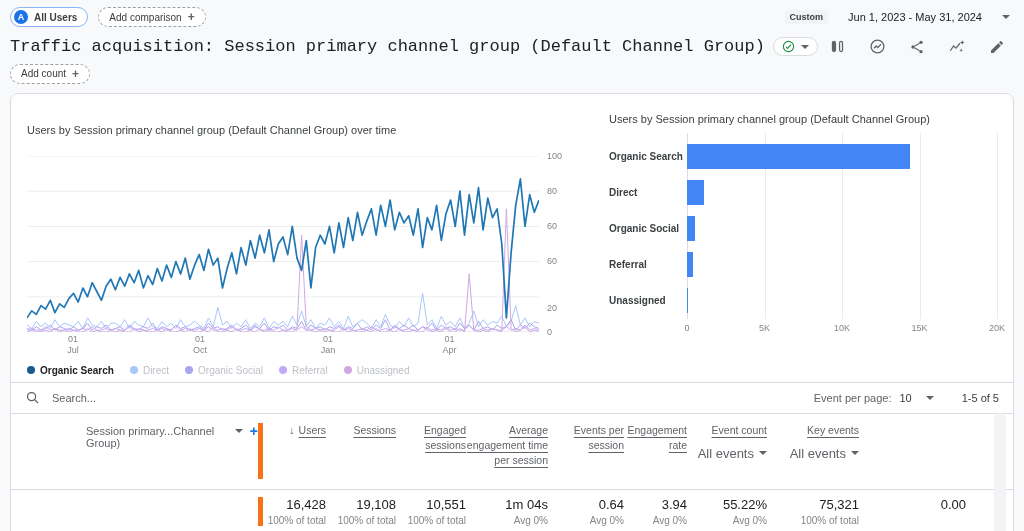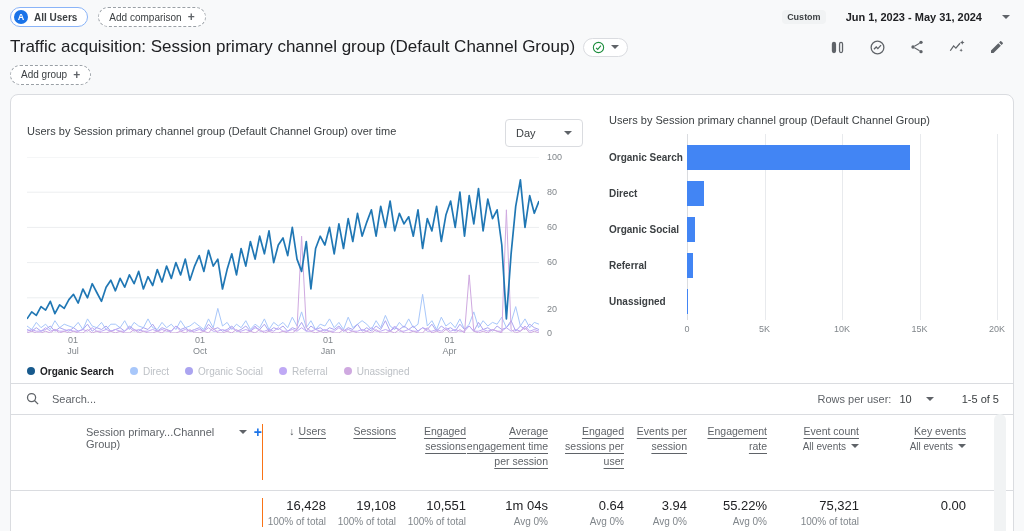--- a/index.html
+++ b/index.html
@@ -11,26 +11,26 @@
   .topbar-left{display:flex;gap:10px;align-items:center;}
   .pill{display:inline-flex;align-items:center;gap:6px;border-radius:14px;padding:2px 10px;
         font-size:10px;color:#3c4043;background:#fff;cursor:pointer;}
   .pill.solid{border:1px solid #8ab4f8;font-weight:bold;padding-left:3px;}
   .pill.dashed{border:1px dashed #9aa0a6;}
   .avatar{width:14px;height:14px;border-radius:50%;background:#1a73e8;color:#fff;font-size:9px;
           font-weight:bold;display:flex;align-items:center;justify-content:center;}
   .plus{color:#5f6368;font-size:12px;font-weight:bold;}
   .topbar-right{display:flex;align-items:center;gap:20px;}
   .custom-chip{background:#f1f3f4;border-radius:4px;padding:2px 5px;font-size:9px;font-weight:bold;color:#3c4043;}
-  .date-range{font-size:11px;font-weight:bold;color:#202124;cursor:pointer;}
+  .date-range{font-size:11px;font-weight:normal;color:#202124;cursor:pointer;}
   .caret{width:0;height:0;border-left:4px solid transparent;border-right:4px solid transparent;
          border-top:4px solid #5f6368;display:inline-block;}
 
   
-  .title-row{display:flex;align-items:center;padding:8px 10px 0 10px;}
+  .title-row{display:flex;align-items:center;padding:8px 10px 0 10px;font-family:Liberation Mono, monospace;}
   .report-title{font-size:17px;font-weight:400;color:#202124;margin:0;}
   .check-pill{display:inline-flex;align-items:center;gap:6px;border:1px solid #dadce0;border-radius:12px;
               padding:2px 8px;margin-left:8px;cursor:pointer;background:#fff;}
   .title-icons{margin-left:auto;display:flex;gap:22px;align-items:center;padding-right:8px;}
   .icon-btn{width:18px;height:18px;cursor:pointer;display:flex;align-items:center;justify-content:center;}
   .filter-row{padding:7px 10px 9px 10px;}
 
   
   .card{margin:0 10px;background:#fff;border:1px solid #dadce0;border-radius:8px;height:480px;position:relative;}
 
@@ -74,28 +74,28 @@
   .rpp-value{display:flex;align-items:center;gap:14px;color:#3c4043;cursor:pointer;margin-right:20px;}
   .pagination{color:#3c4043;}
 
   
   .table{--cols:40px 212px 63px 70px 70px 82px 76px 63px 80px 92px 107px 45px;position:relative;}
   .trow{display:grid;grid-template-columns:var(--cols);}
   .thead{border-top:1px solid #dadce0;border-bottom:1px solid #dadce0;padding:9px 0 10px 0;min-height:56px;}
   .th{text-align:right;font-size:10.5px;color:#5f6368;line-height:15px;}
   .th-lbl{text-decoration-line:underline;text-decoration-style:dashed;text-decoration-color:#9aa0a6;
           text-decoration-thickness:1px;text-underline-offset:3px;cursor:pointer;text-decoration:underline;}
-  .th-sub{margin-top:0;font-size:10px;color:#5f6368;display:flex;justify-content:flex-end;
+  .th-sub{margin-top:8px;font-size:13px;color:#5f6368;display:flex;justify-content:flex-end;
           align-items:center;gap:5px;cursor:pointer;}
   .sort-arrow{margin-right:4px;color:#5f6368;}
   .dim-th{text-align:left;padding-left:35px;font-size:11px;color:#5f6368;display:flex;gap:7px;
           align-items:flex-start;padding-top:2px;}
   .dim-th .caret{margin-top:4px;}
   .plus-blue{color:#1a73e8;font-size:14px;font-weight:bold;line-height:12px;cursor:pointer;}
-  .vline{border-right:1px solid #f97316;}
+  .vline{border-right:5px solid #f97316;}
   .totals{padding:7px 0 9px 0;}
   .tc{text-align:right;}
   .total-val{font-size:13px;color:#202124;}
   .total-sub{font-size:10px;color:#80868b;margin-top:3px;}
   .tr{height:27px;align-items:center;background:#f5f8fc;border-top:1px solid #e8eaed;}
   .scroll-strip{position:absolute;right:7px;top:0;bottom:-100px;width:12px;background:#f1f3f4;border-radius:6px;}
 </style>
 </head>
 <body>
 
@@ -159,35 +159,31 @@
       <span class="icon-btn">
         <svg width="16" height="16" viewBox="0 0 24 24" fill="#5f6368">
           <path d="M3 17.2V21h3.8L17.8 10 14 6.2 3 17.2zM20.7 7.1c.4-.4.4-1 0-1.4l-2.4-2.4c-.4-.4-1-.4-1.4 0l-1.8 1.8 3.8 3.8 1.8-1.8z"></path>
         </svg>
       </span>
     </div>
   </div>
 
   <div class="filter-row">
     <span class="pill dashed">
-      <span>Add group</span>
+      <span>Add count</span>
       <span class="plus">+</span>
     </span>
   </div>
 
   <div class="card">
     <div class="charts">
 
       <div class="line-panel">
         <div class="panel-head">
           <div class="panel-title">Users by Session primary channel group (Default Channel Group) over time</div>
-          <div class="day-select">
-            <span>Day</span>
-            <span class="caret"></span>
-          </div>
         </div>
         <div class="line-plot">
           <svg id="line-svg" class="line-svg" width="512" height="176">
               <line x1="0" x2="512" y1="176" y2="176" stroke="#dadce0"></line>
               <line x1="0" x2="512" y1="140.8" y2="140.8" stroke="#eceef0"></line>
               <line x1="0" x2="512" y1="105.6" y2="105.6" stroke="#eceef0"></line>
               <line x1="0" x2="512" y1="70.4" y2="70.4" stroke="#eceef0"></line>
               <line x1="0" x2="512" y1="35.19999999999999" y2="35.19999999999999" stroke="#eceef0"></line>
               <line x1="0" x2="512" y1="0" y2="0" stroke="#eceef0"></line>
               <polyline points="0.0,169.0 4.7,172.5 9.3,165.4 14.0,170.7 18.6,167.2 23.3,172.5 27.9,163.7 32.6,170.7 37.2,167.2 41.9,169.0 46.5,170.7 51.2,165.4 55.9,172.5 60.5,161.9 65.2,169.0 69.8,170.7 74.5,165.4 79.1,172.5 83.8,167.2 88.4,167.2 93.1,170.7 97.7,163.7 102.4,172.5 107.1,165.4 111.7,169.0 116.4,170.7 121.0,161.9 125.7,170.7 130.3,172.5 135.0,165.4 139.6,170.7 144.3,167.2 148.9,172.5 153.6,163.7 158.3,170.7 162.9,169.0 167.6,165.4 172.2,169.0 176.9,172.5 181.5,161.9 186.2,170.7 190.8,151.4 195.5,169.0 200.1,165.4 204.8,172.5 209.5,167.2 214.1,170.7 218.8,163.7 223.4,172.5 228.1,167.2 232.7,170.7 237.4,161.9 242.0,172.5 246.7,165.4 251.3,169.0 256.0,165.4 260.7,170.7 265.3,160.2 270.0,169.0 274.6,154.9 279.3,170.7 283.9,163.7 288.6,172.5 293.2,167.2 297.9,169.0 302.5,161.9 307.2,170.7 311.9,165.4 316.5,172.5 321.2,160.2 325.8,170.7 330.5,167.2 335.1,163.7 339.8,167.2 344.4,172.5 349.1,163.7 353.7,170.7 358.4,158.4 363.1,169.0 367.7,172.5 372.4,165.4 377.0,170.7 381.7,161.9 386.3,170.7 391.0,167.2 395.6,137.3 400.3,169.0 404.9,163.7 409.6,172.5 414.3,160.2 418.9,169.0 423.6,165.4 428.2,170.7 432.9,161.9 437.5,172.5 442.2,167.2 446.8,154.9 451.5,170.7 456.1,163.7 460.8,169.0 465.5,165.4 470.1,167.2 474.8,160.2 479.4,170.7 484.1,165.4 488.7,149.6 493.4,169.0 498.0,161.9 502.7,170.7 507.3,165.4 512.0,167.2" fill="none" stroke="#a8c7fa" stroke-width="1" stroke-linejoin="round"></polyline>
@@ -290,21 +286,21 @@
       </div>
     </div>
 
     <div class="search-row">
       <svg width="15" height="15" viewBox="0 0 24 24">
         <circle cx="10.5" cy="10.5" r="6.5" fill="none" stroke="#5f6368" stroke-width="2"></circle>
         <path d="M15.5 15.5L21 21" stroke="#5f6368" stroke-width="2"></path>
       </svg>
       <input class="search-input" type="text" placeholder="Search..." style="">
       <div class="search-right">
-        <span>Rows per user:</span>
+        <span>Event per page:</span>
         <span class="rpp-value">
           <span>10</span>
           <span class="caret"></span>
         </span>
         <span class="pagination">1-5 of 5</span>
       </div>
     </div>
 
     <div class="table">
       <div class="trow thead" id="thead">
@@ -320,23 +316,20 @@
           <div class="th">
             <div><span class="th-lbl">Sessions</span></div>
           </div>
           <div class="th">
             <div><span class="th-lbl">Engaged sessions</span></div>
           </div>
           <div class="th">
             <div><span class="th-lbl">Average engagement time per session</span></div>
           </div>
           <div class="th">
-            <div><span class="th-lbl">Engaged sessions per user</span></div>
-          </div>
-          <div class="th">
             <div><span class="th-lbl">Events per session</span></div>
           </div>
           <div class="th">
             <div><span class="th-lbl">Engagement rate</span></div>
           </div>
           <div class="th">
             <div><span class="th-lbl">Event count</span></div>
             <div class="th-sub">
               <span>All events</span>
               <span class="caret"></span>

